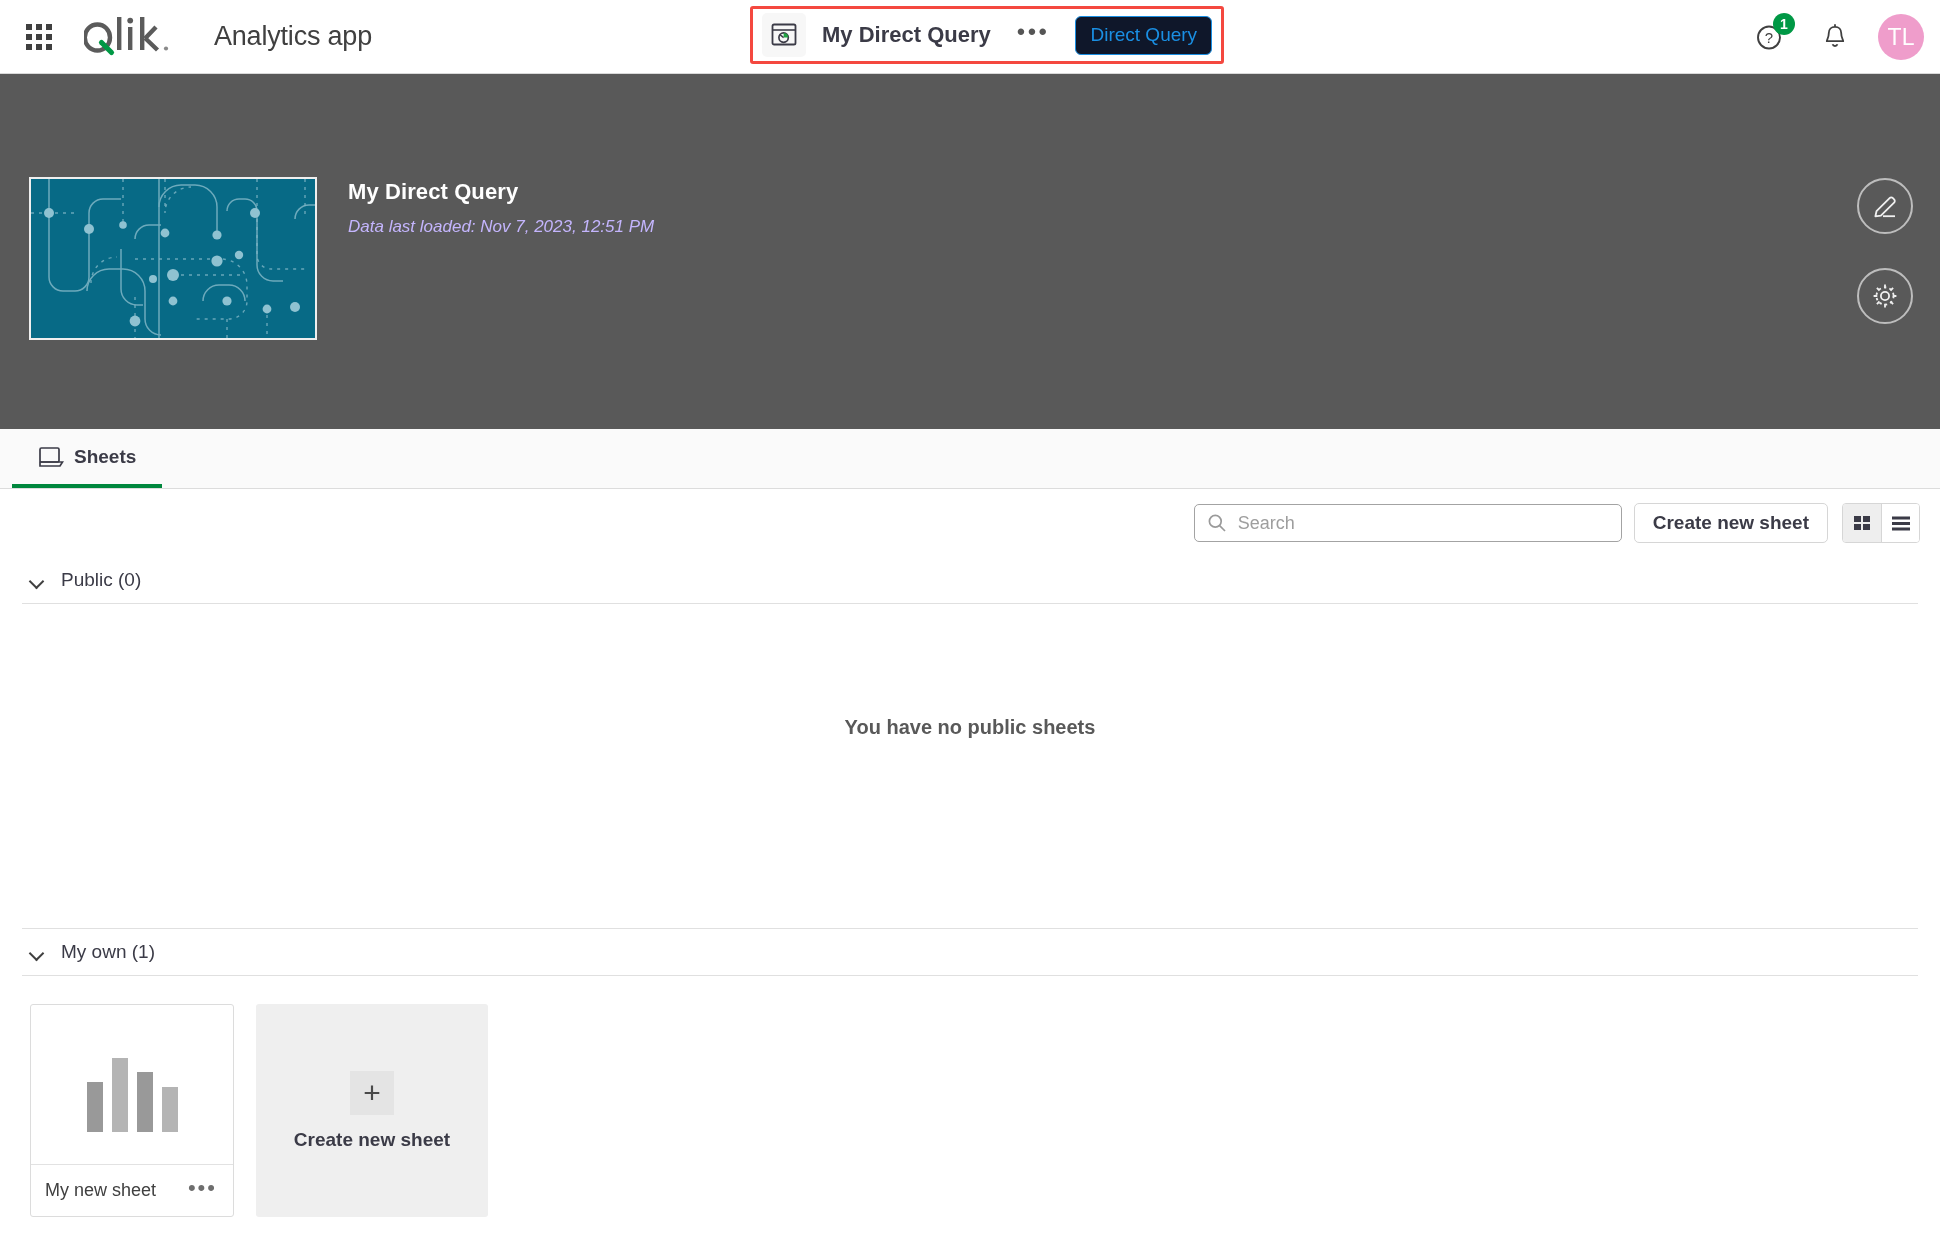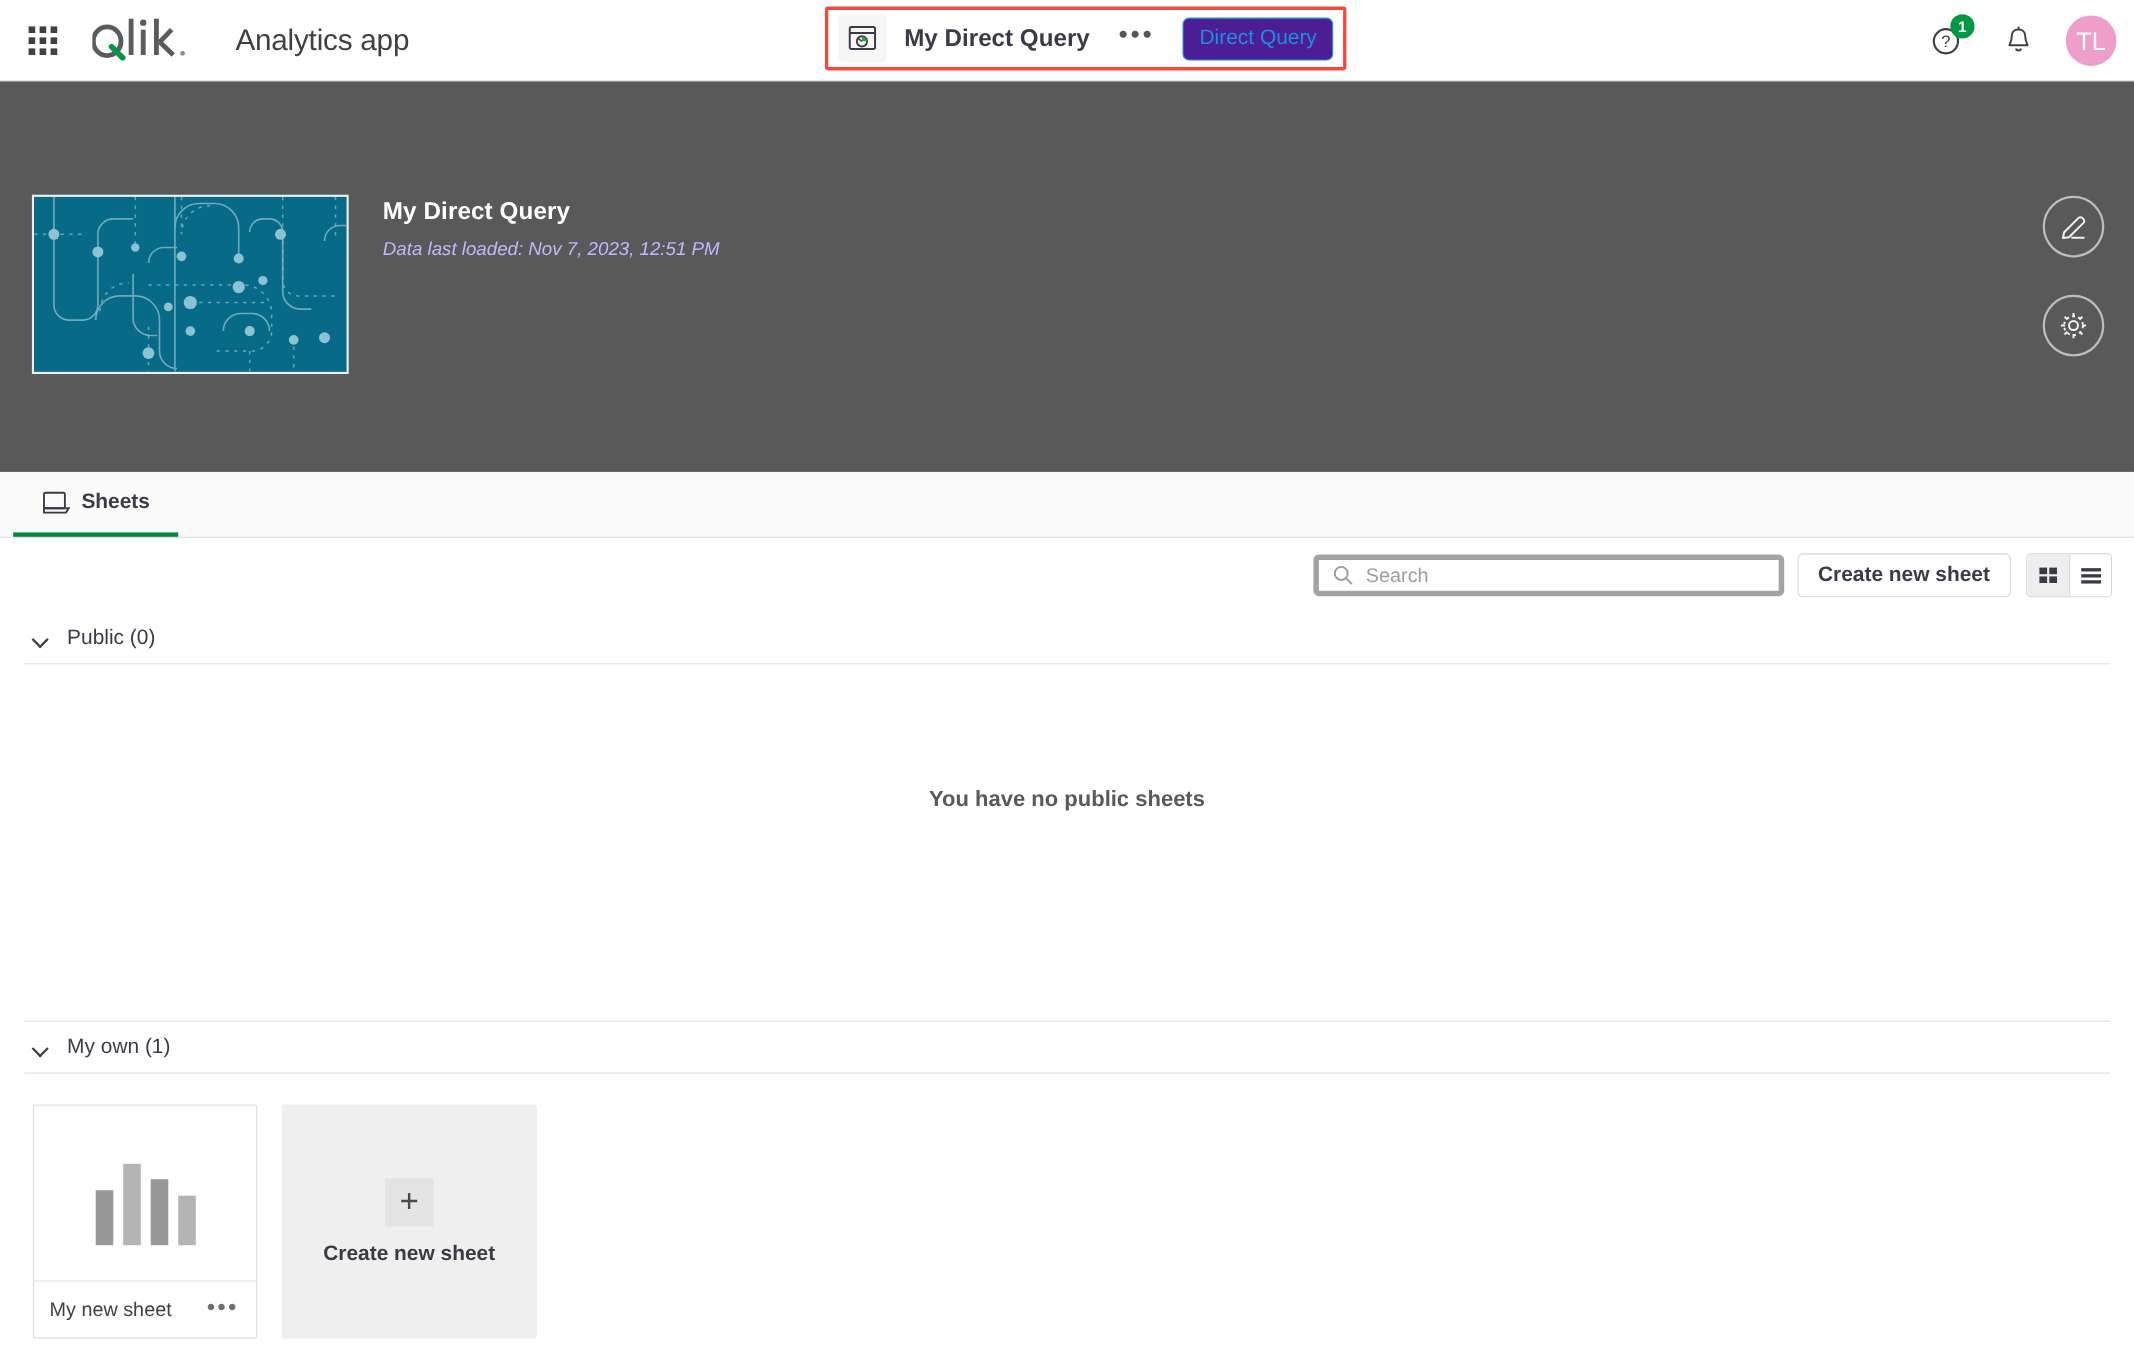--- a/index.html
+++ b/index.html
@@ -113,21 +113,21 @@
   }
   #dq-badge {
     margin-left: 22px;
     border: 1.6px solid #1a8fe3;
     border-radius: 6px;
     color: #1a8fe3;
     font-size: 19px;
     padding: 7px 14px 8px 14px;
     white-space: nowrap;
     cursor: pointer;
-    background: #4c1d95;
+    background: #0f172a;
   }
 
   #header-right {
     position: absolute;
     right: 16px; top: 0;
     height: 74px;
     display: flex; align-items: center;
   }
   #help-wrap { position: relative; width: 40px; height: 40px; cursor: pointer;
     display:flex; align-items:center; justify-content:center; }
@@ -219,21 +219,21 @@
     height: 68px;
     background: #fff;
     display: flex;
     align-items: center;
     justify-content: flex-end;
     padding-right: 20px;
     gap: 0;
   }
   #search-box {
     width: 428px; height: 38px;
-    border: 5px solid #a3a3a3;
+    border: 1px solid #a3a3a3;
     border-radius: 5px;
     display: flex; align-items: center;
     padding: 12px 12px;
     gap: 11px;
     background: #fff;
   }
   #search-box input {
     flex: 1;
     border: none; outline: none;
     font-family: "Liberation Sans", sans-serif;

